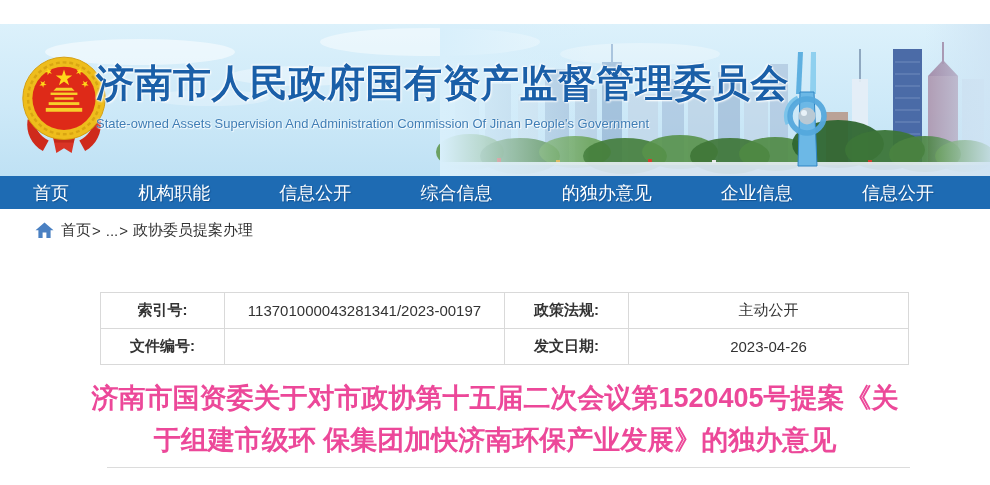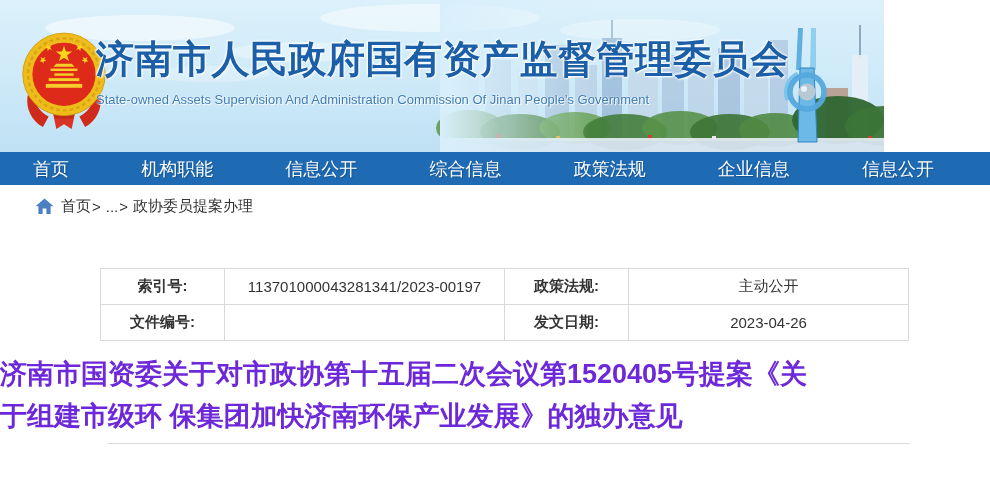--- a/index.html
+++ b/index.html
@@ -1,21 +1,21 @@
 <!DOCTYPE html>
 <html><head>
 <meta charset="utf-8">
 <style>
   * { box-sizing: border-box; }
   html, body { margin: 0; padding: 0; width: 990px; height: 485px; overflow: hidden; background: #fff; }
   body { font-family: "Liberation Sans", sans-serif; }
 
   
-  .header { position: relative; width: 884px; height: 152px;
-    background: linear-gradient(180deg, #dcf1fb 0%, #cde9f8 55%, #bfe1f4 100%); overflow: hidden; }
+  .header { position: relative; width: 990px; height: 152px;
+    background: linear-gradient(180deg, #dcf1fb 0%, #cde9f8 55%, #bfe1f4 100%); overflow: hidden; margin-top: 24px; }
   .header-art { position: absolute; left: 0; top: 0; width: 990px; height: 152px; display: block; }
   .emblem { position: absolute; left: 18px; top: 30px; width: 92px; height: 104px; }
   .emblem svg { width: 100%; height: 100%; display: block; }
   .titles { position: absolute; left: 96px; top: 34px; white-space: nowrap; }
   .site-title { margin: 0; font-size: 38px; font-weight: bold; color: #1a5fa8; letter-spacing: 0.5px;
     text-shadow: 0 0 2px #fff, 1px 1px 2px #ffffff, -1px -1px 2px #ffffff; }
   .site-subtitle { margin-top: 7px; font-size: 13px; color: #3f7db5;
     text-shadow: 0 0 2px #fff, 1px 1px 1px #ffffff; }
 
   
@@ -31,22 +31,22 @@
   .breadcrumb .sep { margin: 0 5px 0 1px; color: #333; }
 
   
   table.info-table { margin: 52px 0 0 100px; border-collapse: collapse; table-layout: fixed; }
   .info-table td { border: 1px solid #d9d9d9; height: 36px; text-align: center; vertical-align: middle;
     font-size: 15px; color: #333; padding: 0 4px; overflow: hidden; }
   .info-table td.lbl { width: 124px; font-weight: bold; }
   .info-table td.val { width: 280px; }
 
   
-  .article-title { margin-top: 12px; width: 990px; text-align: left; font-weight: bold;
-    font-size: 27px; line-height: 42px; color: #6d28d9; }
+  .article-title { margin-top: 12px; width: 990px; text-align: center; font-weight: bold;
+    font-size: 27px; line-height: 42px; color: #ec4899; }
   .divider { width: 803px; margin: 6px 0 0 107px; border-top: 1px solid #dcdcdc; height: 0; }
 </style>
 </head>
 <body>
 
 <div class="page">
 
   <header class="header">
     <svg class="header-art" viewBox="0 0 990 152" preserveAspectRatio="none">
       <defs>
@@ -165,21 +165,21 @@
       <h1 class="site-title">济南市人民政府国有资产监督管理委员会</h1>
       <div class="site-subtitle">State-owned Assets Supervision And Administration Commission Of  Jinan People's Government</div>
     </div>
   </header>
 
   <nav class="nav">
     <a>首页</a>
     <a>机构职能</a>
     <a>信息公开</a>
     <a>综合信息</a>
-    <a>政策法规</a>
+    <a>的独办意见</a>
     <a>企业信息</a>
     <a>信息公开</a>
   </nav>
 
   <div class="breadcrumb">
     <span class="home-ic">
       <svg viewBox="0 0 19 17" width="19" height="17">
         <path d="M9.5 0.5 L18.5 8.2 L15.6 8.2 L15.6 16 L11.4 16 L11.4 10.4 L7.6 10.4 L7.6 16 L3.4 16 L3.4 8.2 L0.5 8.2 Z" fill="#4a80c2"></path>
       </svg>
     </span>

